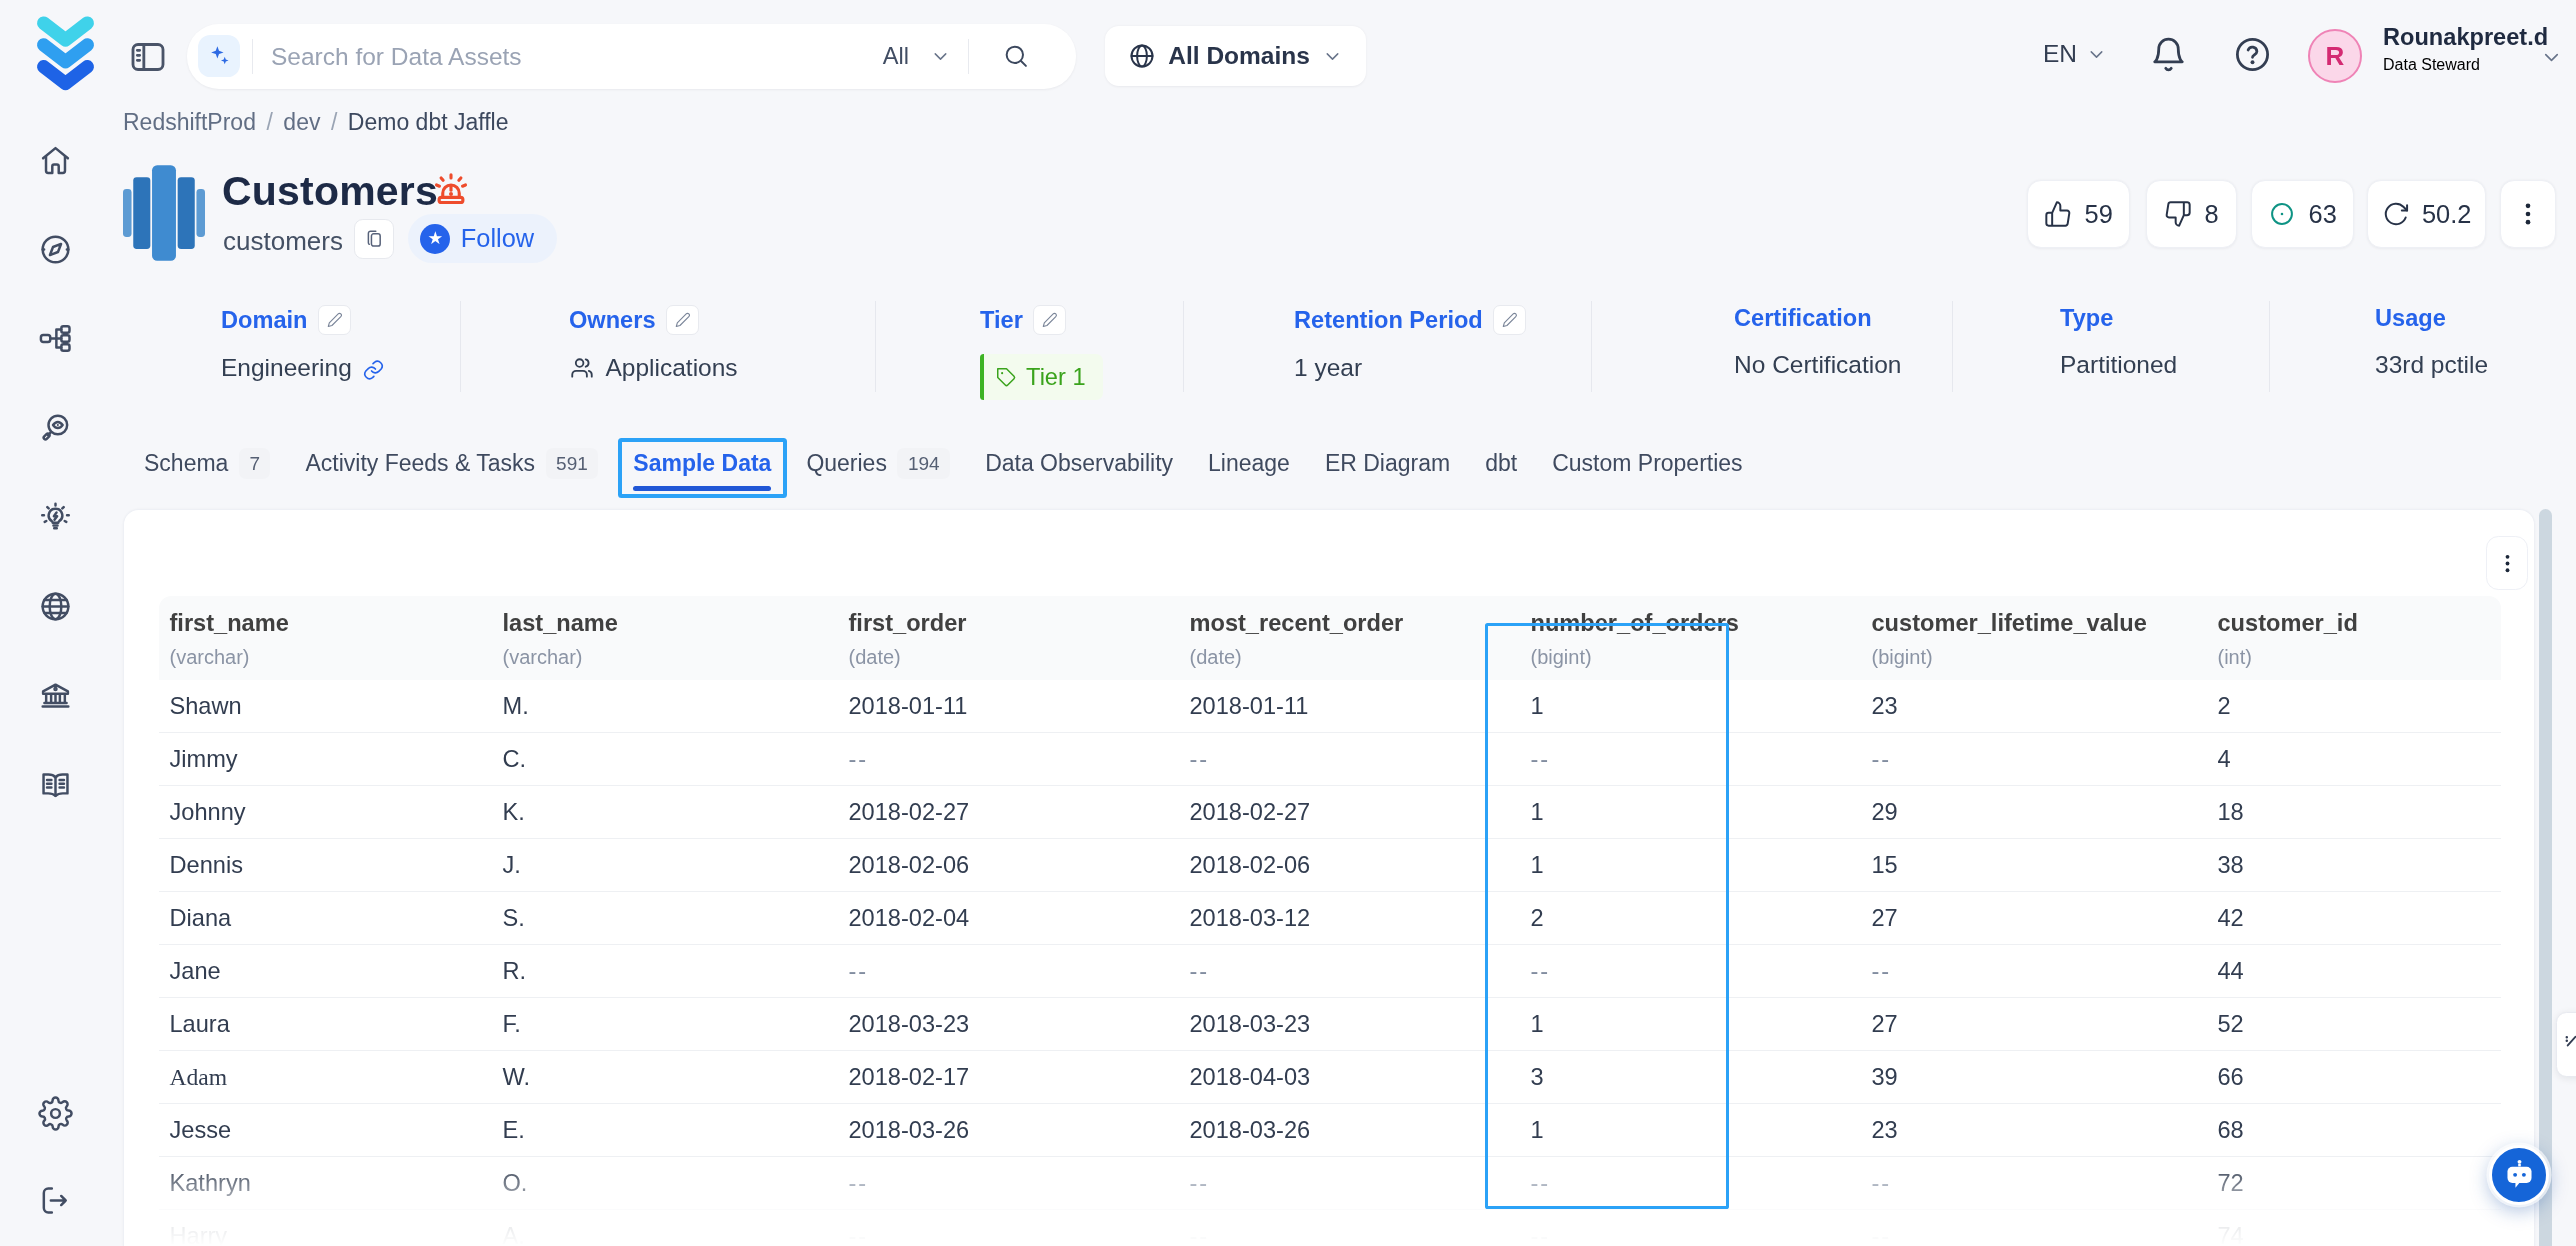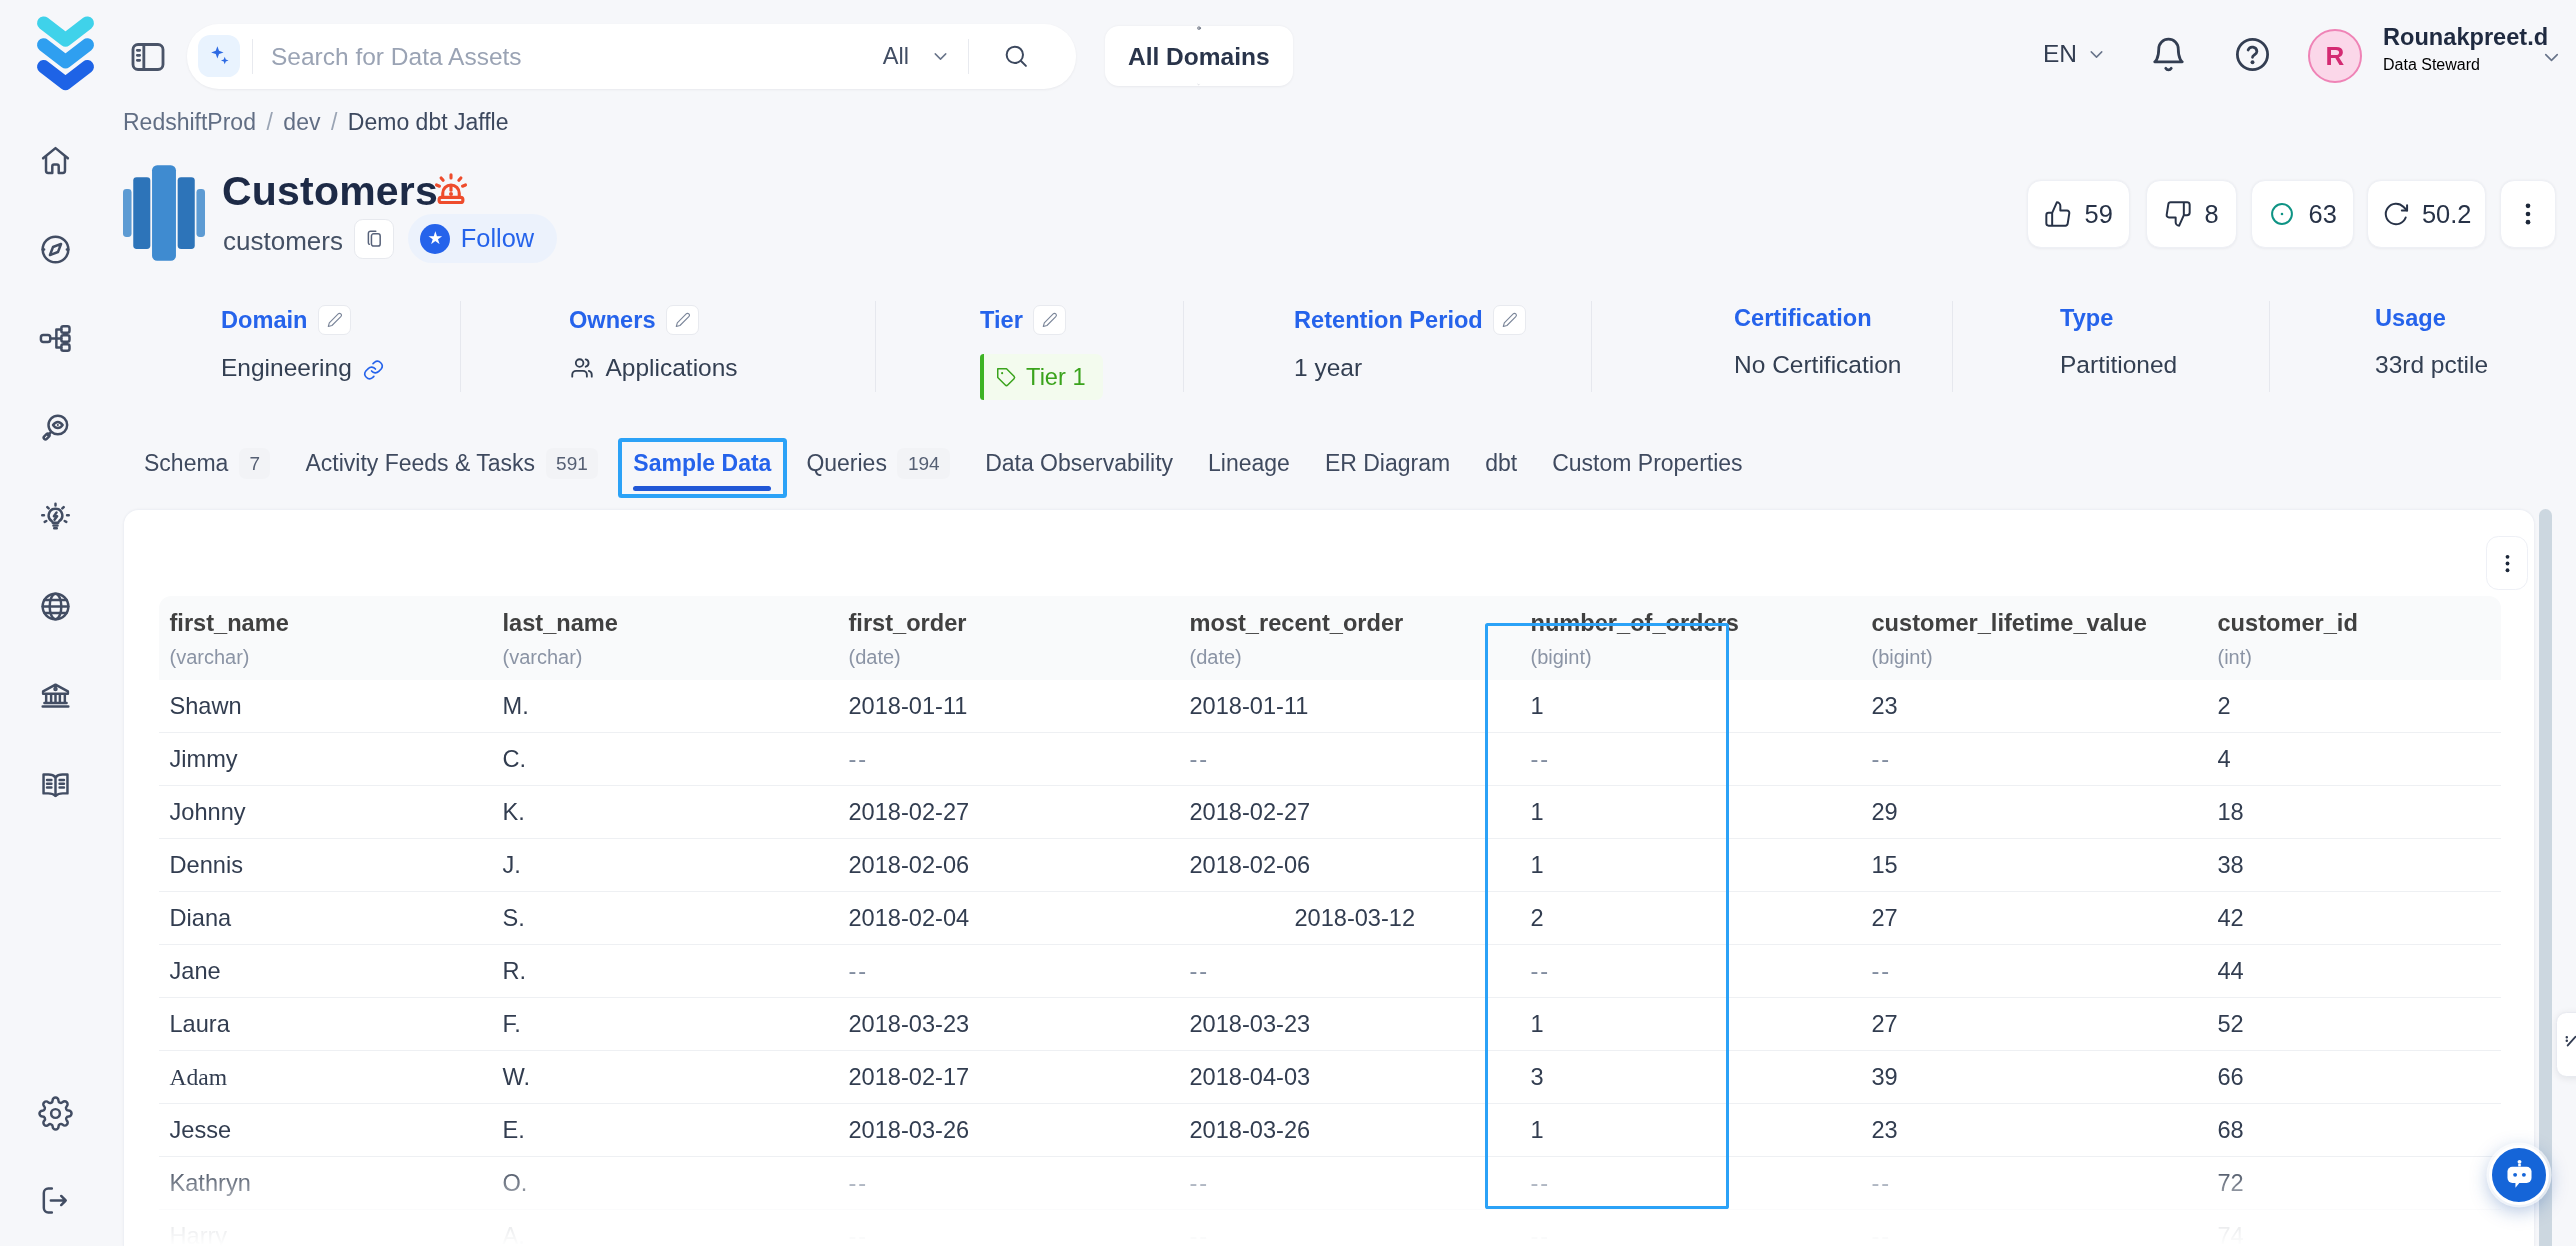--- a/index.html
+++ b/index.html
@@ -15,21 +15,21 @@
   .sparkle-chip { position:absolute; left:10.5px; top:11.4px; width:42px; height:42px; border-radius:12.3px;
                   background:#e9f3fe; display:flex; align-items:center; justify-content:center; }
   .sparkle-chip svg { width:26px; height:26px; }
   .search-div1 { position:absolute; left:65px; top:15px; width:0.9px; height:35px; background:#e8eaef; }
   .search-placeholder { position:absolute; left:84px; top:19px; font-size:24.5px; color:#9aa3b4; }
   .search-scope { position:absolute; right:125px; top:19px; font-size:23.6px; color:#414d63; display:flex; gap:21px; align-items:center; }
   .search-div2 { position:absolute; right:107px; top:15px; width:0.9px; height:35px; background:#e8eaef; }
   .search-glass { position:absolute; right:46px; top:18.4px; width:28px; height:28px; color:#3c485e; }
   .domains-pill { position:absolute; left:1105px; top:26px; height:60px; padding:0 23px; background:#fff;
                   border-radius:14px; box-shadow:0 0.9px 2.6px rgba(16,24,40,.06); display:flex; align-items:center; gap:12.3px;
-                  font-size:24.5px; color:#29344a; font-weight:700;flex-direction:column; }
+                  font-size:24.5px; color:#29344a; font-weight:700; }
   .domains-pill svg.globe { width:28px; height:28px; color:#29344a; }
   .chev { width:21px; height:21px; color:#68748a; }
   .lang { position:absolute; left:2043px; top:40px; display:flex; align-items:center; gap:8.8px;
           font-size:24.5px; color:#333e52; cursor:pointer; }
   .bell-btn { position:absolute; left:2149px; top:35px; width:39px; height:39px; color:#333e52; }
   .help-btn { position:absolute; left:2233px; top:35px; width:39px; height:39px; color:#333e52; }
   .avatar { position:absolute; left:2308px; top:29px; width:54px; height:54px; border-radius:50%;
             background:#fbd7e9; border:2.6px solid #ef83b6; color:#d42a72; font-size:26px; font-weight:700;
             display:flex; align-items:center; justify-content:center; }
   .profile { position:absolute; left:2383px; top:23.6px; cursor:pointer; }
@@ -546,21 +546,21 @@
           <div class="td" style="width: 341px;">2018-02-06</div>
           <div class="td" style="width: 341px;">2018-02-06</div>
           <div class="td" style="width: 341px;">1</div>
           <div class="td" style="width: 346px;">15</div>
           <div class="td" style="width: 294px;">38</div>
         </div>
         <div class="tr">
           <div class="td" style="width: 333px;">Diana</div>
           <div class="td" style="width: 346px;">S.</div>
           <div class="td" style="width: 341px;">2018-02-04</div>
-          <div class="td" style="width: 341px; text-align: center;">2018-03-12</div>
+          <div class="td" style="width: 341px;">2018-03-12</div>
           <div class="td" style="width: 341px;">2</div>
           <div class="td" style="width: 346px;">27</div>
           <div class="td" style="width: 294px;">42</div>
         </div>
         <div class="tr">
           <div class="td" style="width: 333px;">Jane</div>
           <div class="td" style="width: 346px;">R.</div>
           <div class="td null-val" style="width: 341px;">--</div>
           <div class="td null-val" style="width: 341px;">--</div>
           <div class="td null-val" style="width: 341px;">--</div>

